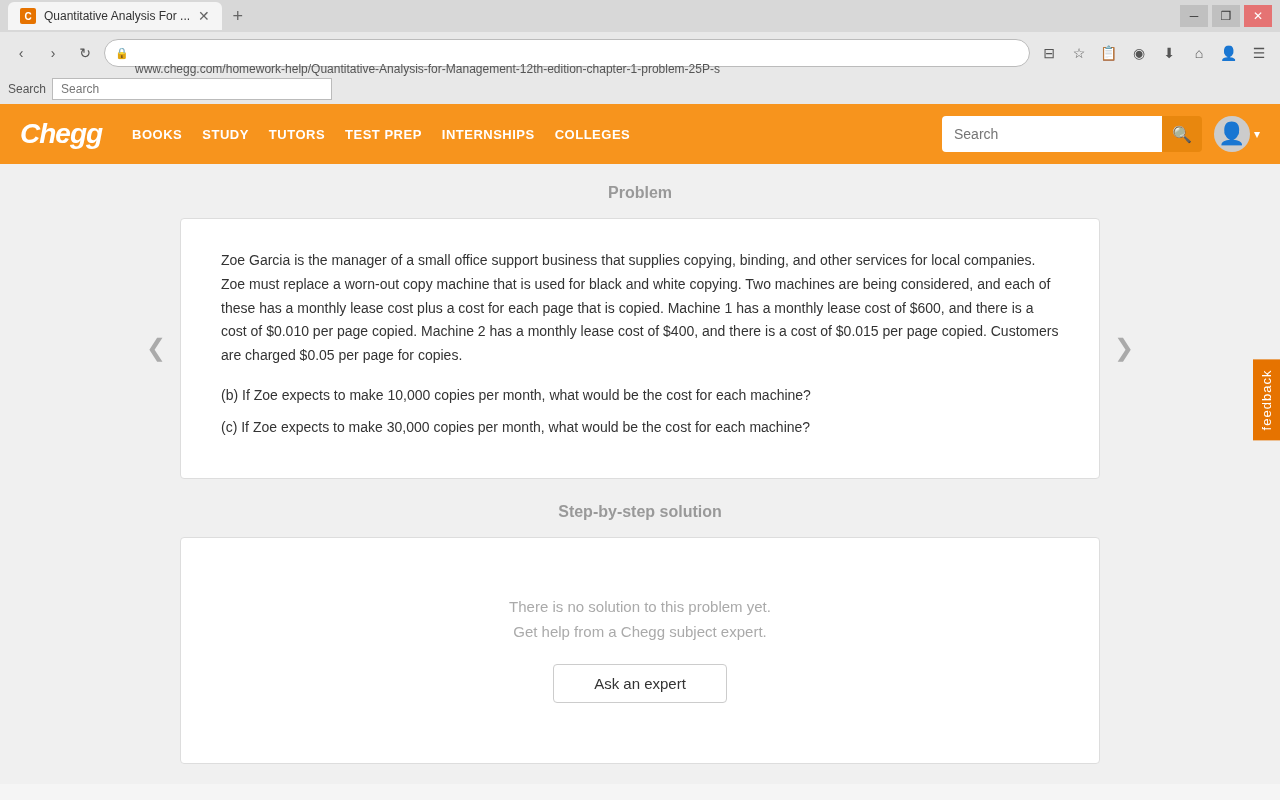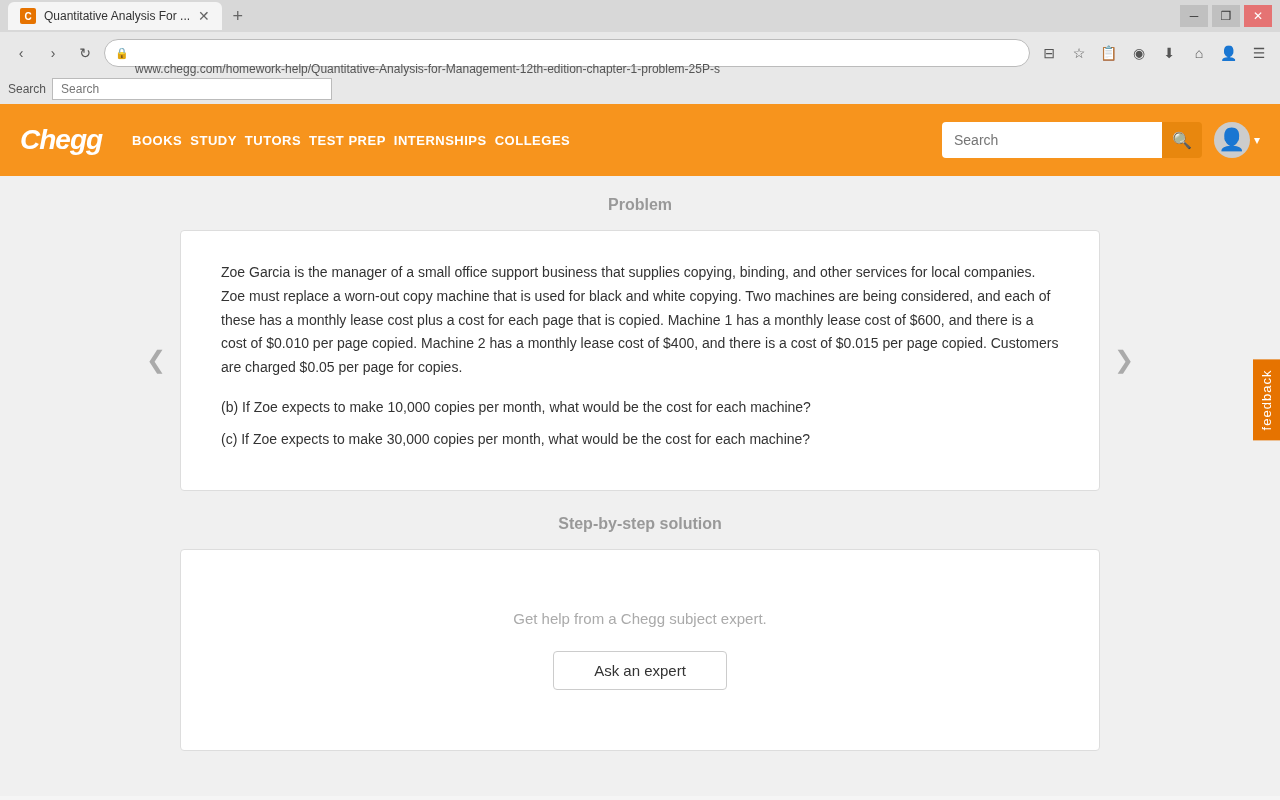--- a/index.html
+++ b/index.html
@@ -153,36 +153,36 @@
       width: 280px;
       height: 22px;
       border: 1px solid #bbb;
       padding: 0 8px;
       font-size: 12px;
     }
 
     
     .chegg-header {
       background: #f7941d;
-      height: 72px;
+      height: 60px;
       display: flex;
       align-items: center;
       padding: 0 20px;
       gap: 30px;
     }
     .chegg-logo {
       color: white;
       font-size: 28px;
       font-weight: bold;
       font-style: italic;
       letter-spacing: -1px;
     }
     .chegg-nav {
       display: flex;
-      gap: 8px;
+      gap: 20px;
       align-items: center;
     }
     .chegg-nav-item {
       color: white;
       font-size: 13px;
       font-weight: bold;
       text-decoration: none;
       cursor: pointer;
       letter-spacing: 0.5px;
     }
@@ -417,20 +417,21 @@
         <p class="problem-text">Zoe Garcia is the manager of a small office support business that supplies copying, binding, and other services for local companies. Zoe must replace a worn-out copy machine that is used for black and white copying. Two machines are being considered, and each of these has a monthly lease cost plus a cost for each page that is copied. Machine 1 has a monthly lease cost of $600, and there is a cost of $0.010 per page copied. Machine 2 has a monthly lease cost of $400, and there is a cost of $0.015 per page copied. Customers are charged $0.05 per page for copies.</p>
 
         <p class="problem-question">(b) If Zoe expects to make 10,000 copies per month, what would be the cost for each machine?</p>
         <p class="problem-question">(c) If Zoe expects to make 30,000 copies per month, what would be the cost for each machine?</p>
       </div>
     </div>
 
     <div class="solution-section">
       <h2 class="section-title">Step-by-step solution</h2>
       <div class="solution-card">
+        <p class="no-solution-text">There is no solution to this problem yet.</p>
         <p class="no-solution-text">Get help from a Chegg subject expert.</p>
         <button class="ask-expert-btn">Ask an expert</button>
       </div>
     </div>
   </div>
 
 </div>
 
 <div class="feedback-sidebar">
   <button class="feedback-tab">feedback</button>

